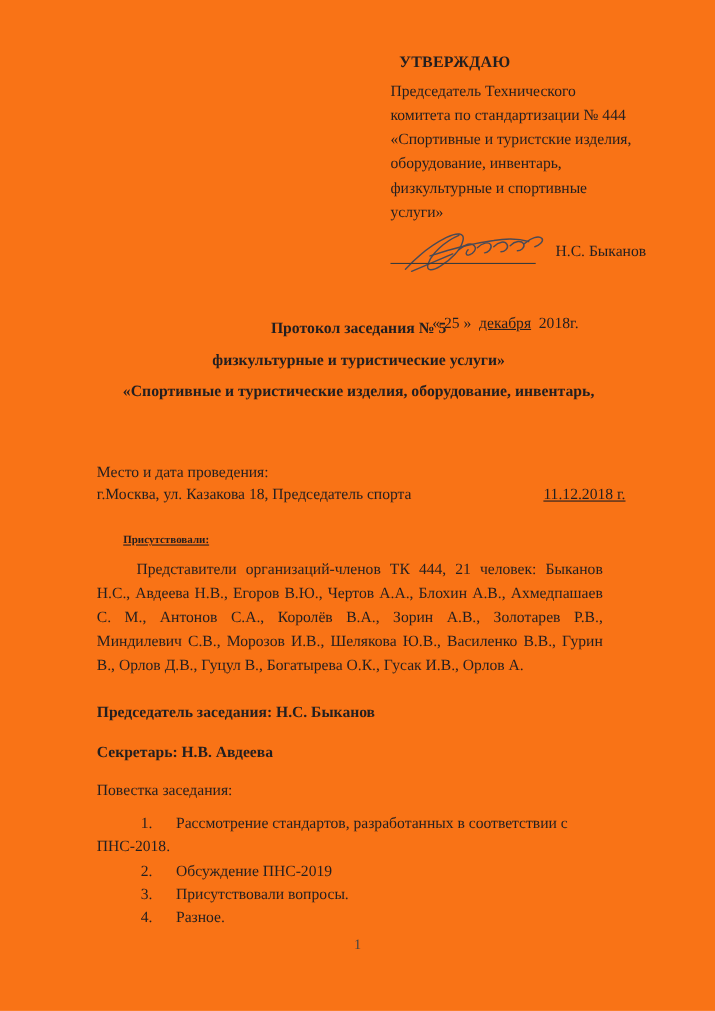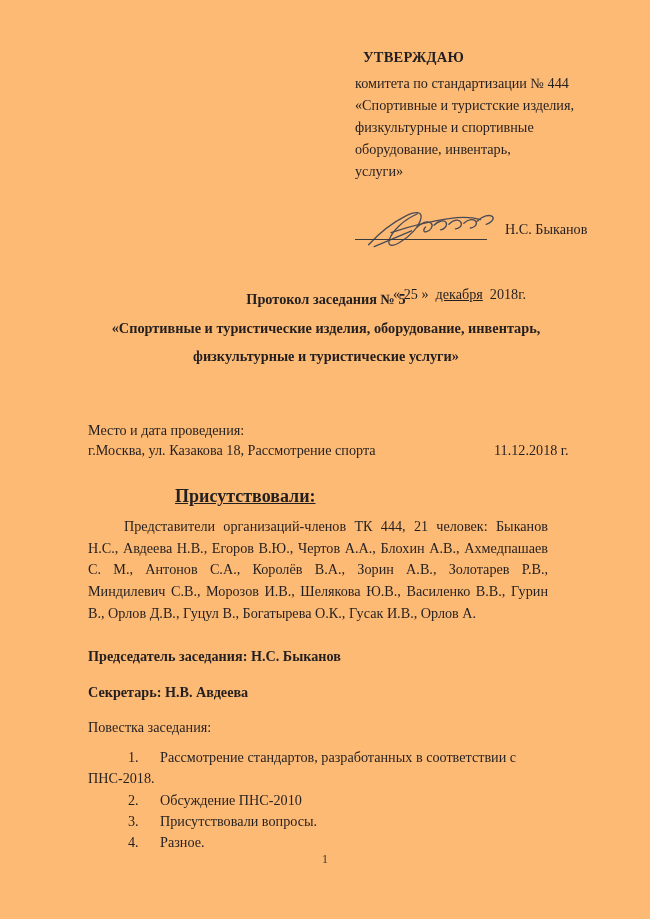--- a/index.html
+++ b/index.html
@@ -12,21 +12,21 @@
     height: 919px;
     position: relative;
     font-family: "Liberation Serif", "DejaVu Serif", serif;
     color: #231f20;
     overflow: hidden;
   }
 
   .page {
     position: absolute;
     inset: 0;
-    background: #fdba74;
+    background: #f97316;
   }
 
   
   .approval-block {
     position: absolute;
     left: 355px;
     top: 48px;
     width: 268px;
   }
   .approval-title {
@@ -123,26 +123,27 @@
   .meta-row {
     margin: 0;
     line-height: 1.42;
     position: relative;
     white-space: nowrap;
   }
   .meta-row .meta-date {
     position: absolute;
     left: 406px;
     top: 0;
+    text-decoration: underline;
   }
 
   .present-heading {
-    margin: 26px 0 0 87px;
-    font-weight: bold;
-    font-size: 18px;
+    margin: 26px 0 0 24px;
+    font-weight: bold;
+    font-size: 10px;
     text-decoration: underline;
     display: inline-block;
   }
   .attendees {
     margin: 9px 16px 0 0;
     text-align: justify;
     text-justify: inter-word;
     line-height: 1.52;
     text-indent: 36px;
   }
@@ -192,24 +193,25 @@
     color: #444;
   }
 </style>
 </head>
 <body>
 
 <div class="page">
 
   <div class="approval-block">
     <p class="approval-title">УТВЕРЖДАЮ</p>
+    <p class="approval-line">Председатель Технического</p>
     <p class="approval-line">комитета по стандартизации № 444</p>
     <p class="approval-line">«Спортивные и туристские изделия,</p>
+    <p class="approval-line">оборудование, инвентарь,</p>
     <p class="approval-line">физкультурные и спортивные</p>
-    <p class="approval-line">оборудование, инвентарь,</p>
     <p class="approval-line">услуги»</p>
   </div>
 
   <div class="signature-area">
     <div class="sig-row">
       <svg class="sig-scribble" viewBox="0 0 150 46">
         <g fill="none" stroke="#4a4a55" stroke-width="1.4" stroke-linecap="round">
           <path d="M6 41 C 16 30, 30 18, 46 10 C 56 5, 64 5, 62 13 C 60 22, 50 32, 40 38 C 32 43, 26 43, 28 36 C 31 26, 44 14, 58 8"></path>
           <path d="M30 28 C 48 22, 70 16, 92 13 C 104 11, 116 11, 126 14"></path>
           <path d="M58 22 C 64 17, 70 15, 73 18 C 76 21, 72 26, 68 27 C 65 28, 64 25, 67 22"></path>
@@ -223,29 +225,29 @@
       <div class="sig-rule"></div>
       <span class="sig-name">Н.С. Быканов</span>
     </div>
     <div class="date-row">
       <span>« 25 »</span><span class="date-month">декабря</span><span>2018г.</span>
     </div>
   </div>
 
   <div class="doc-title">
     <p class="tline">Протокол заседания № 5</p>
+    <p class="tline">физкультурные и туристические услуги»</p>
     <p class="tline">«Спортивные и туристические изделия, оборудование, инвентарь,</p>
-    <p class="tline">физкультурные и туристические услуги»</p>
   </div>
 
   <div class="body-block">
 
     <p class="meta-label">Место и дата проведения:</p>
     <p class="meta-row">
-      <span>г.Москва, ул. Казакова 18, Рассмотрение спорта</span>
+      <span>г.Москва, ул. Казакова 18, Председатель спорта</span>
       <span class="meta-date">11.12.2018 г.</span>
     </p>
 
     <div>
       <span class="present-heading">Присутствовали:</span>
     </div>
 
     <p class="attendees">Представители организаций-членов ТК 444, 21 человек: Быканов Н.С., Авдеева Н.В., Егоров В.Ю., Чертов А.А., Блохин А.В., Ахмедпашаев С. М., Антонов С.А., Королёв В.А., Зорин А.В., Золотарев Р.В., Миндилевич С.В., Морозов И.В., Шелякова Ю.В., Василенко В.В., Гурин В., Орлов Д.В., Гуцул В., Богатырева О.К., Гусак И.В., Орлов А.</p>
 
     <p class="officer">Председатель заседания: Н.С. Быканов</p>
@@ -253,21 +255,21 @@
 
     <p class="agenda-label">Повестка заседания:</p>
 
     <ol class="agenda-list">
       <li class="agenda-item">
         <span class="num">1.</span>
         <span class="txt">Рассмотрение стандартов, разработанных в соответствии с ПНС-2018.</span>
       </li>
       <li class="agenda-item">
         <span class="num">2.</span>
-        <span class="txt">Обсуждение ПНС-2010</span>
+        <span class="txt">Обсуждение ПНС-2019</span>
       </li>
       <li class="agenda-item">
         <span class="num">3.</span>
         <span class="txt">Присутствовали вопросы.</span>
       </li>
       <li class="agenda-item">
         <span class="num">4.</span>
         <span class="txt">Разное.</span>
       </li>
     </ol>

